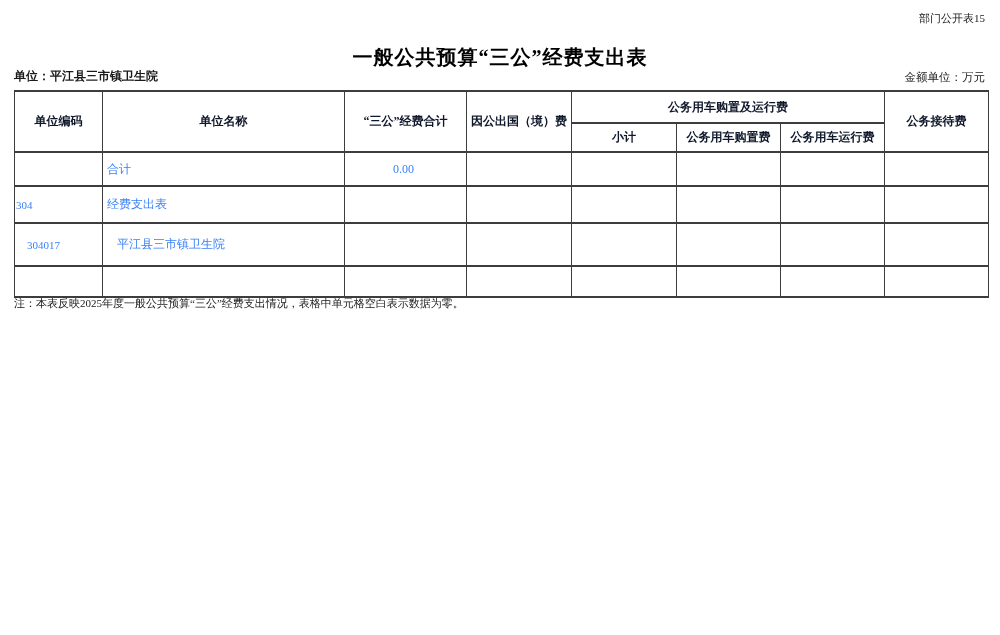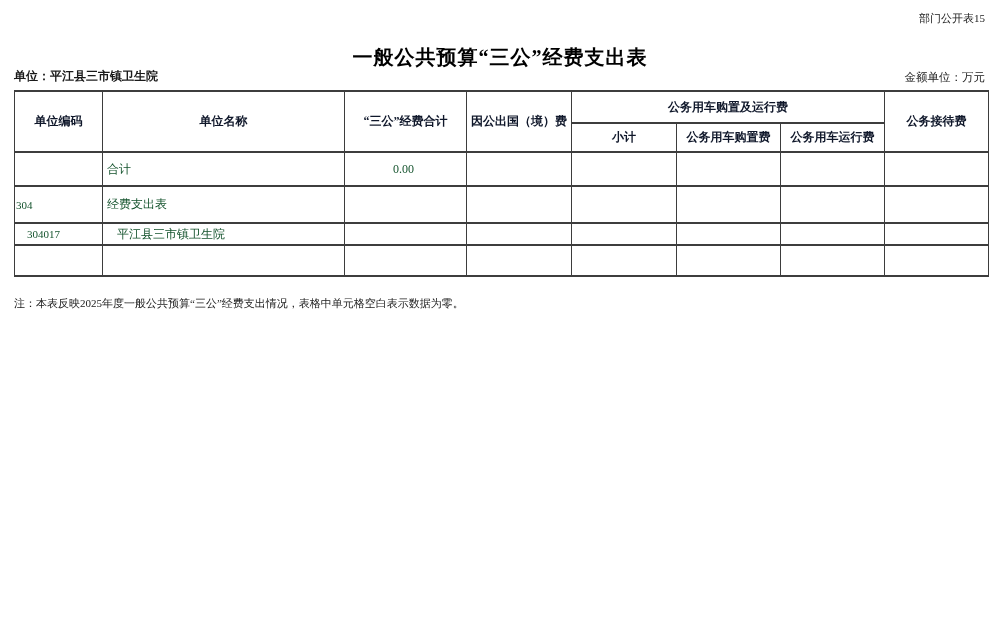--- a/index.html
+++ b/index.html
@@ -66,23 +66,23 @@
     white-space: nowrap;
   }
   .sangong th {
     font-weight: bold;
     color: #0f172a;
   }
   .sangong thead tr:nth-child(1) { height: 32px; }
   .sangong thead tr:nth-child(2) { height: 29px; }
   .sangong tbody tr:nth-child(1) { height: 34px; }
   .sangong tbody tr:nth-child(2) { height: 37px; }
-  .sangong tbody tr:nth-child(3) { height: 22px; }
+  .sangong tbody tr:nth-child(3) { height: 43px; }
   .sangong tbody tr:nth-child(4) { height: 31px; }
-  .sangong td { text-align: left; color: #14532d; }
+  .sangong td { text-align: left; color: #3b82f6; }
   .sangong td.code { font-size: 11px; }
   .sangong td.amount { text-align: center; padding-right: 4px; }
   .pl1  { padding-left: 1px !important; }
   .pl4  { padding-left: 4px !important; }
   .pl12 { padding-left: 12px !important; }
   .pl14 { padding-left: 14px !important; }
 
   .footnote {
     position: absolute;
     top: 296px;

